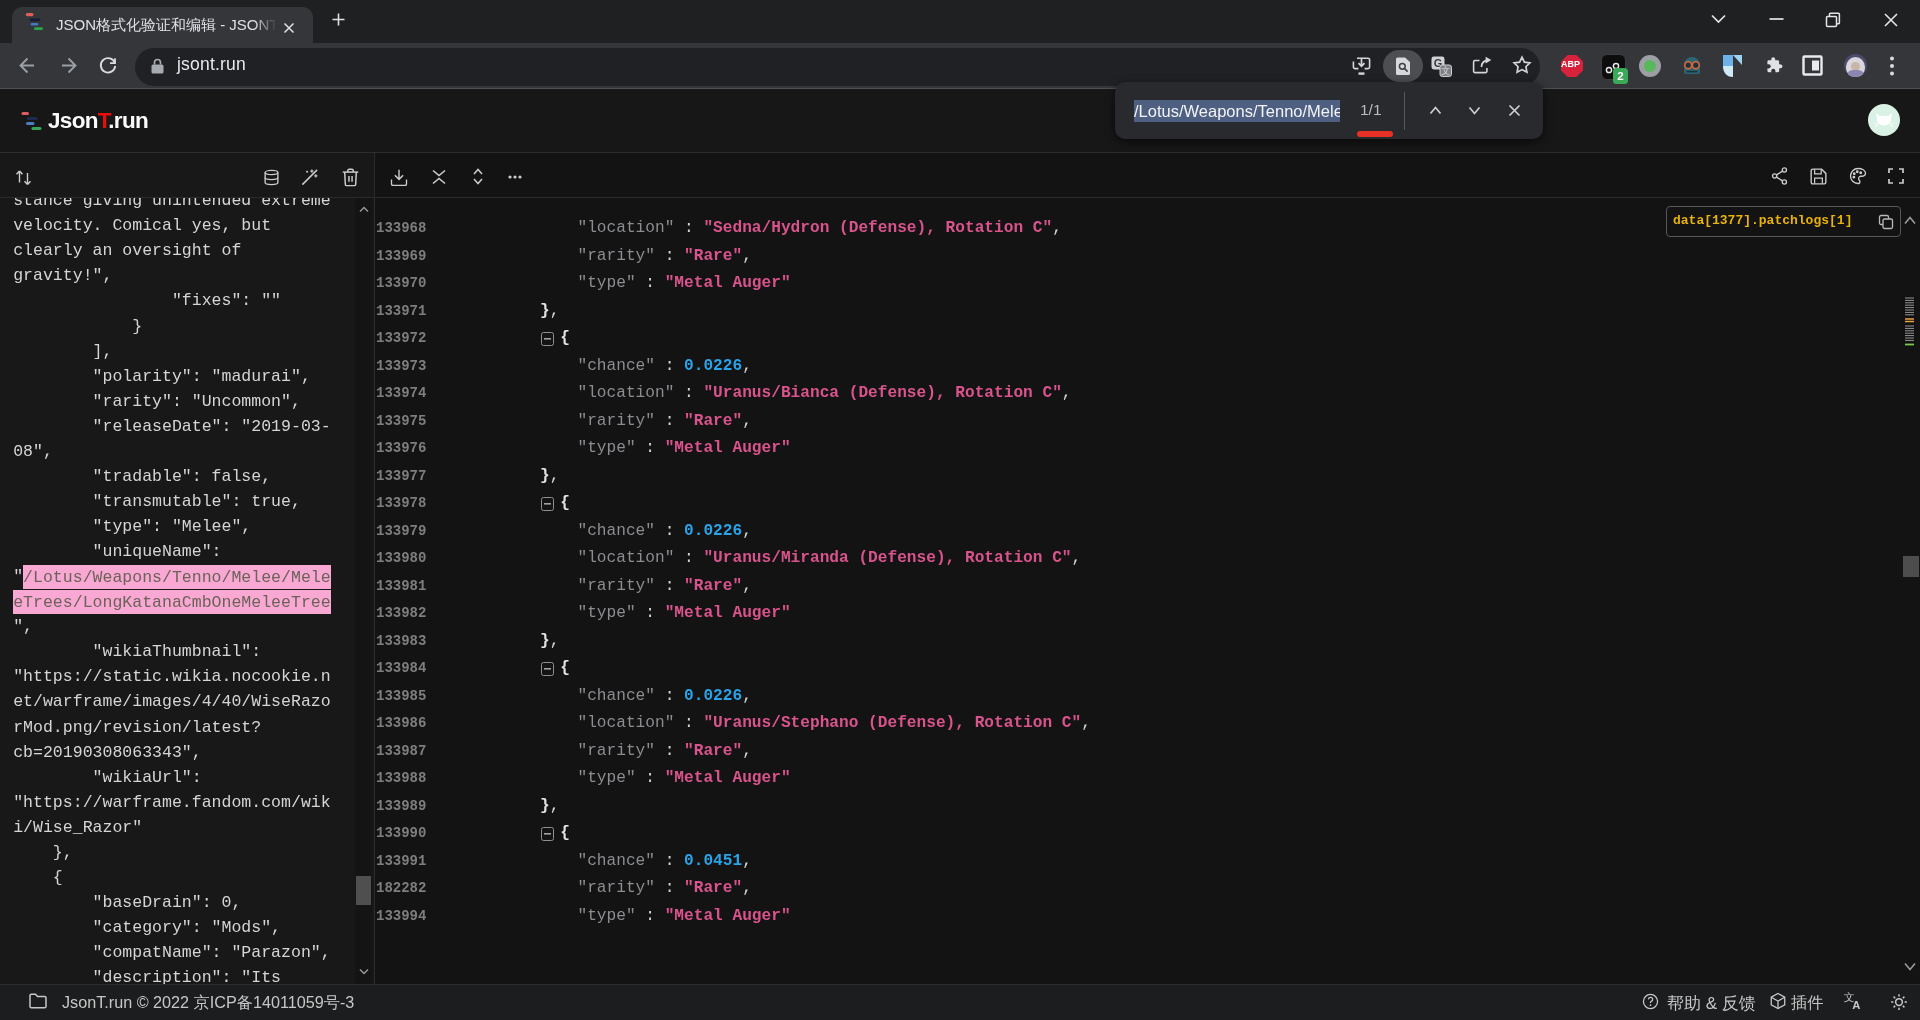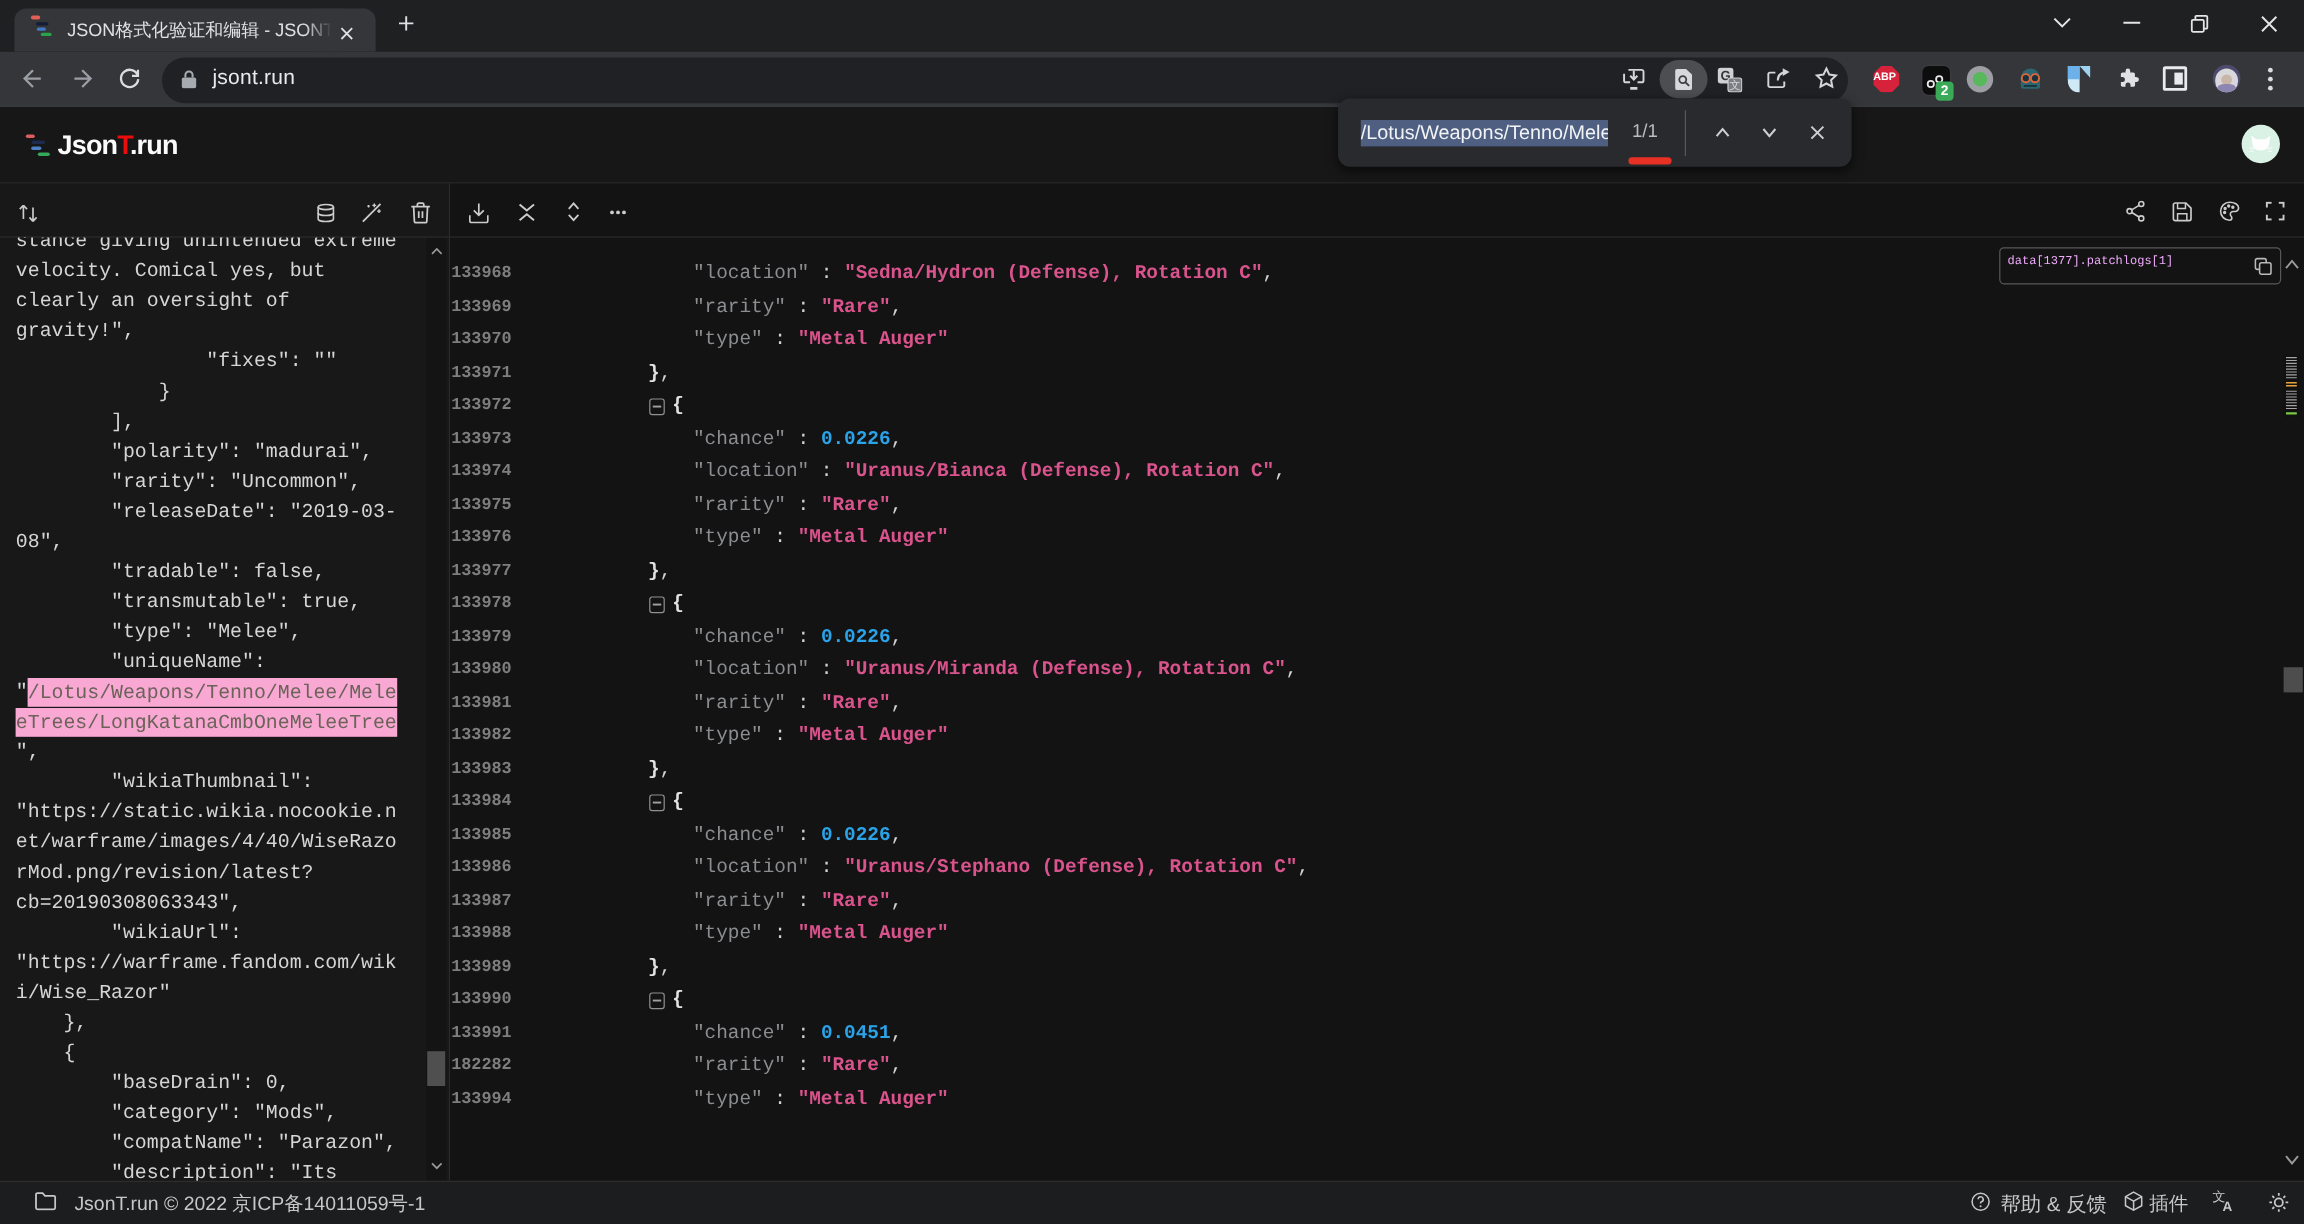--- a/index.html
+++ b/index.html
@@ -33,21 +33,21 @@
 #rrows{position:absolute;left:0;top:215.45px;width:1920px}
 .rr{position:relative;height:27.5px;line-height:27.5px;white-space:pre;font-family:"Liberation Mono",monospace;font-size:16.15px}
 .ln{position:absolute;left:376px;width:50px;text-align:left;font-size:14px;font-weight:bold;color:#7e7e7e}
 .ct{position:absolute;left:577.5px}
 .ct2{position:absolute;left:540px}
 .k{color:#8b8d90}.p{color:#d4d4d4}.s{color:#d9538c;font-weight:bold}.n{color:#2ba3e8;font-weight:bold}.b{color:#e2e2e2;font-weight:bold}
 .box{position:absolute;left:540.5px;top:6.5px;width:11.5px;height:12px;border:1px solid #909090;border-radius:2.5px;background:linear-gradient(#a0a0a0,#a0a0a0) center/7px 1.6px no-repeat}
 .obr{position:absolute;left:560.3px;color:#e2e2e2;font-weight:bold}
 
 #crumb{position:absolute;left:1666px;top:206px;width:235px;height:31px;border:1px solid #585858;border-radius:4px;box-sizing:border-box;background:#131314}
-#crumb span{position:absolute;left:6px;top:6px;font-family:"Liberation Mono",monospace;font-size:10px;color:#f0abfc;font-weight:normal}
+#crumb span{position:absolute;left:6px;top:6px;font-family:"Liberation Mono",monospace;font-size:13px;color:#eab308;font-weight:bold}
 
 #minimap{position:absolute;left:1903px;top:295px;width:13px;height:53px;background:#111}
 #rsbthumb{position:absolute;left:1903px;top:556px;width:16px;height:21px;background:#4d4d4d}
 
 #statusbar{position:absolute;left:0;top:984px;width:1920px;height:36px;background:#1c1d1e;border-top:1px solid #2d2d2d;box-sizing:border-box}
 
 #findbar{position:absolute;left:1115px;top:82px;width:428px;height:57px;background:#292a2e;border-radius:10px;box-shadow:0 3px 10px rgba(0,0,0,.6);z-index:60}
 #findtext{position:absolute;left:19px;top:18px;width:206px;height:22px;background:#4e5f82;color:#f2f3f5;font-size:16.5px;white-space:nowrap;overflow:hidden;line-height:22px}
 #findcount{position:absolute;left:245px;top:19px;font-size:15.5px;color:#b9bcc0}
 #findred{position:absolute;left:242px;top:49px;width:36px;height:6px;border-radius:3px;background:#e93025}
@@ -338,21 +338,21 @@
  </svg>
 </div>
 <div id="rsbthumb"></div>
 <svg class="abs" style="left:1904px;top:962px" width="12" height="9" viewBox="0 0 12 9" fill="none" stroke="#9a9a9a" stroke-width="1.6">
     <path d="M1 1.5 L6 7.5 L11 1.5"></path>
   </svg>
 <div id="statusbar">
  <svg class="abs" style="left:29px;top:8px" width="18" height="16" viewBox="0 0 18 16" fill="none" stroke="#c7c7c7" stroke-width="1.5">
       <path d="M1 13.5 V2.5 a1.3 1.3 0 0 1 1.3 -1.3 H6.5 L8.5 3.5 H15.7 a1.3 1.3 0 0 1 1.3 1.3 V13.5 a1.3 1.3 0 0 1 -1.3 1.3 H2.3 A1.3 1.3 0 0 1 1 13.5 Z"></path>
     </svg>
- <div class="abs" style="left:62px;top:7px;font-size:16.2px;color:#c7c7c7">JsonT.run © 2022 京ICP备14011059号-1</div>
+ <div class="abs" style="left:62px;top:7px;font-size:16.2px;color:#c7c7c7">JsonT.run © 2022 京ICP备14011059号-3</div>
  <svg class="abs" style="left:1642px;top:8px" width="17" height="17" viewBox="0 0 24 24" fill="none" stroke="#c7c7c7" stroke-width="1.8">
       <circle cx="12" cy="12" r="10"></circle>
       <path d="M9.1 9 a3 3 0 1 1 3.9 2.9 c-.7.2-1 .7-1 1.4 v.8"></path>
       <circle cx="12" cy="17.2" r="1.2" fill="#c7c7c7" stroke="none"></circle>
     </svg>
  <div class="abs" style="left:1667px;top:7px;font-size:17px;color:#c7c7c7">帮助 &amp; 反馈</div>
  <svg class="abs" style="left:1769px;top:7px" width="18" height="18" viewBox="0 0 24 24" fill="none" stroke="#c7c7c7" stroke-width="1.7">
       <path d="M12 2 L21 7 V17 L12 22 L3 17 V7 Z"></path>
       <path d="M3 7 L12 12 L21 7 M12 12 V22"></path>
     </svg>

